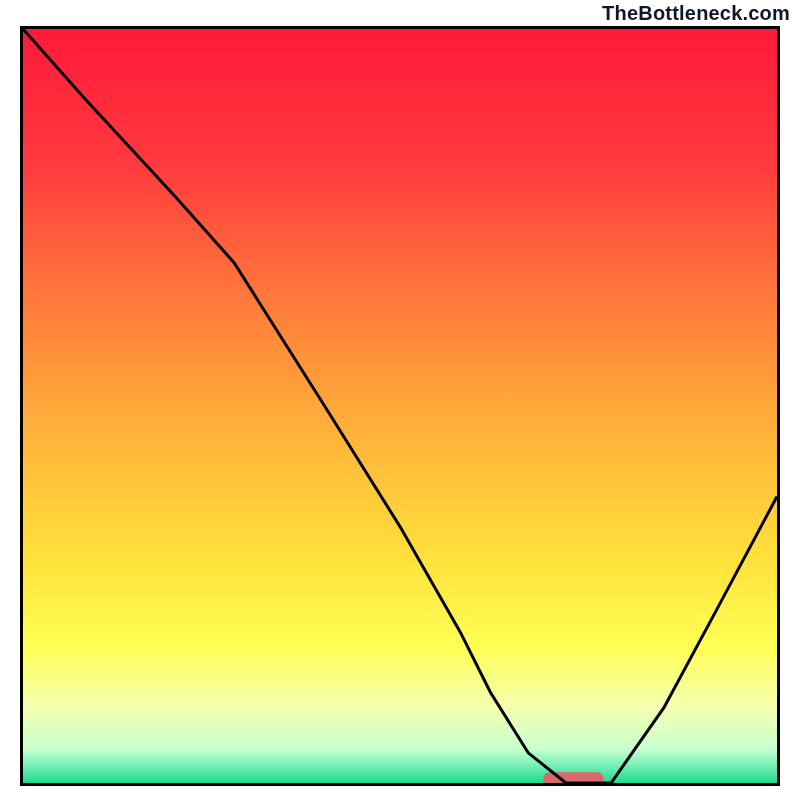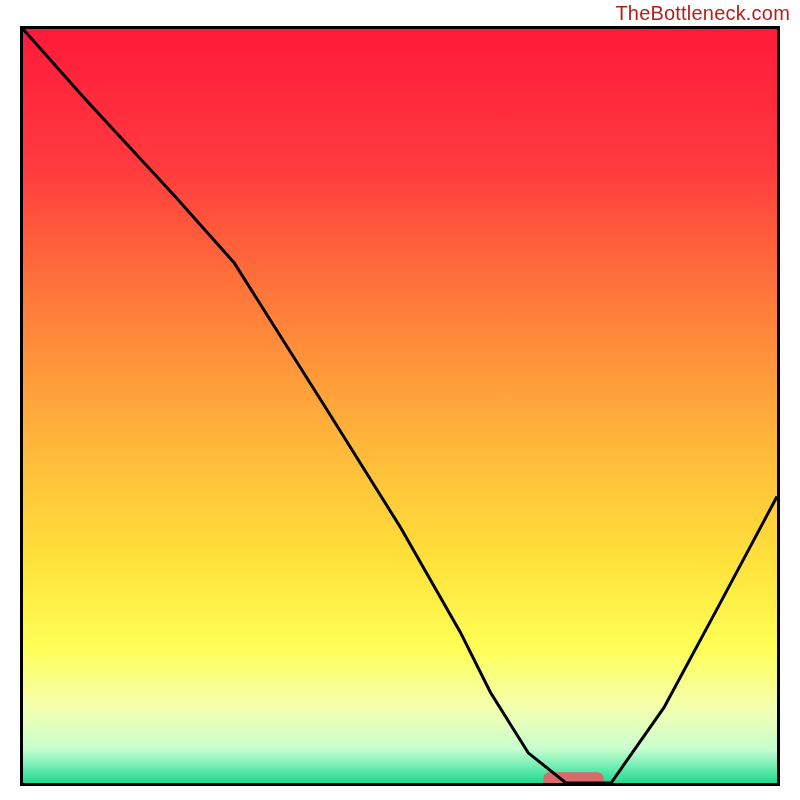--- a/index.html
+++ b/index.html
@@ -9,22 +9,22 @@
     height: 800px;
     overflow: hidden;
     background: #ffffff;
     font-family: Arial, Helvetica, sans-serif;
   }
   .watermark {
     position: absolute;
     top: 2px;
     right: 10px;
     font-size: 20px;
-    font-weight: 400;
-    color: #b91c1c;
+    font-weight: 700;
+    color: #0f172a;
     letter-spacing: 0.2px;
     z-index: 20;
   }
   .plot-box {
     position: absolute;
     left: 20px;
     top: 26px;
     width: 760px;
     height: 760px;
     border: 3px solid #000000;

